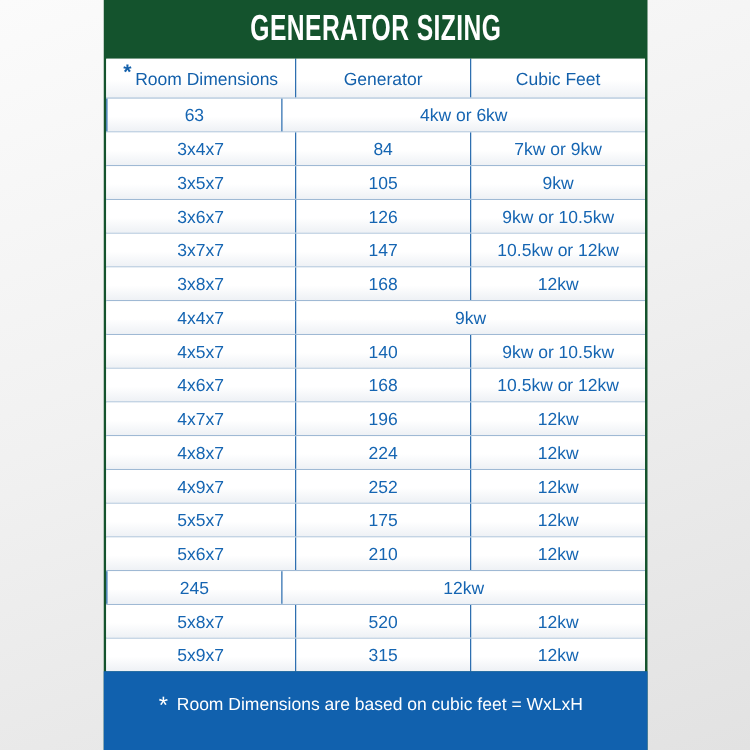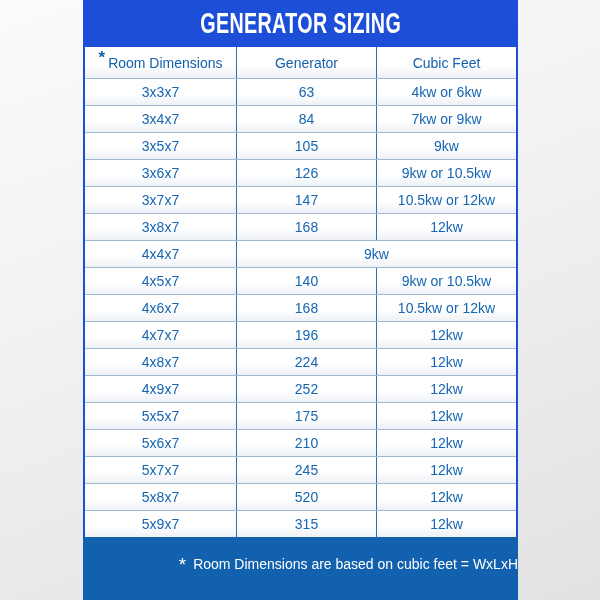--- a/index.html
+++ b/index.html
@@ -13,22 +13,21 @@
   body {
     background: linear-gradient(160deg, #fbfbfb 0%, #f1f1f1 45%, #e2e2e2 100%);
     position: relative;
   }
   .panel {
     position: absolute;
     left: 83px;
     top: 0;
     width: 435px;
     height: 600px;
-    background: #1d4ed8;
-    text-align: right;
+    background: #14532d;
   }
   .title-band {
     height: 47px;
     display: flex;
     align-items: center;
     justify-content: center;
   }
   .title-band .title-text {
     color: #ffffff;
     font-weight: bold;
@@ -80,21 +79,21 @@
   }
   .footer-band {
     position: absolute;
     left: 0;
     top: 537px;
     width: 435px;
     height: 63px;
     background: #1161ae;
     color: #ffffff;
     box-sizing: border-box;
-    padding: 17px 0 0 20px;
+    padding: 17px 0 0 44px;
     font-size: 14px;
   }
   .footer-band .marker {
     font-size: 19px;
     vertical-align: -2px;
     margin-right: 7px;
   }
 </style>
 </head>
 <body>
@@ -113,21 +112,20 @@
       </div>
       <div class="cell c3">
         <span>Generator</span>
       </div>
       <div class="cell c2">
         <span>Cubic Feet</span>
       </div>
     </div>
     <div id="table-body">
         <div class="trow">
-          <div class="cell c1">3x3x7</div>
           <div class="cell c2">63</div>
           <div class="cell c3">4kw or 6kw</div>
         </div>
         <div class="trow">
           <div class="cell c1">3x4x7</div>
           <div class="cell c2">84</div>
           <div class="cell c3">7kw or 9kw</div>
         </div>
         <div class="trow">
           <div class="cell c1">3x5x7</div>
@@ -182,21 +180,20 @@
           <div class="cell c1">5x5x7</div>
           <div class="cell c2">175</div>
           <div class="cell c3">12kw</div>
         </div>
         <div class="trow">
           <div class="cell c1">5x6x7</div>
           <div class="cell c2">210</div>
           <div class="cell c3">12kw</div>
         </div>
         <div class="trow">
-          <div class="cell c1">5x7x7</div>
           <div class="cell c2">245</div>
           <div class="cell c3">12kw</div>
         </div>
         <div class="trow">
           <div class="cell c1">5x8x7</div>
           <div class="cell c2">520</div>
           <div class="cell c3">12kw</div>
         </div>
         <div class="trow">
           <div class="cell c1">5x9x7</div>

